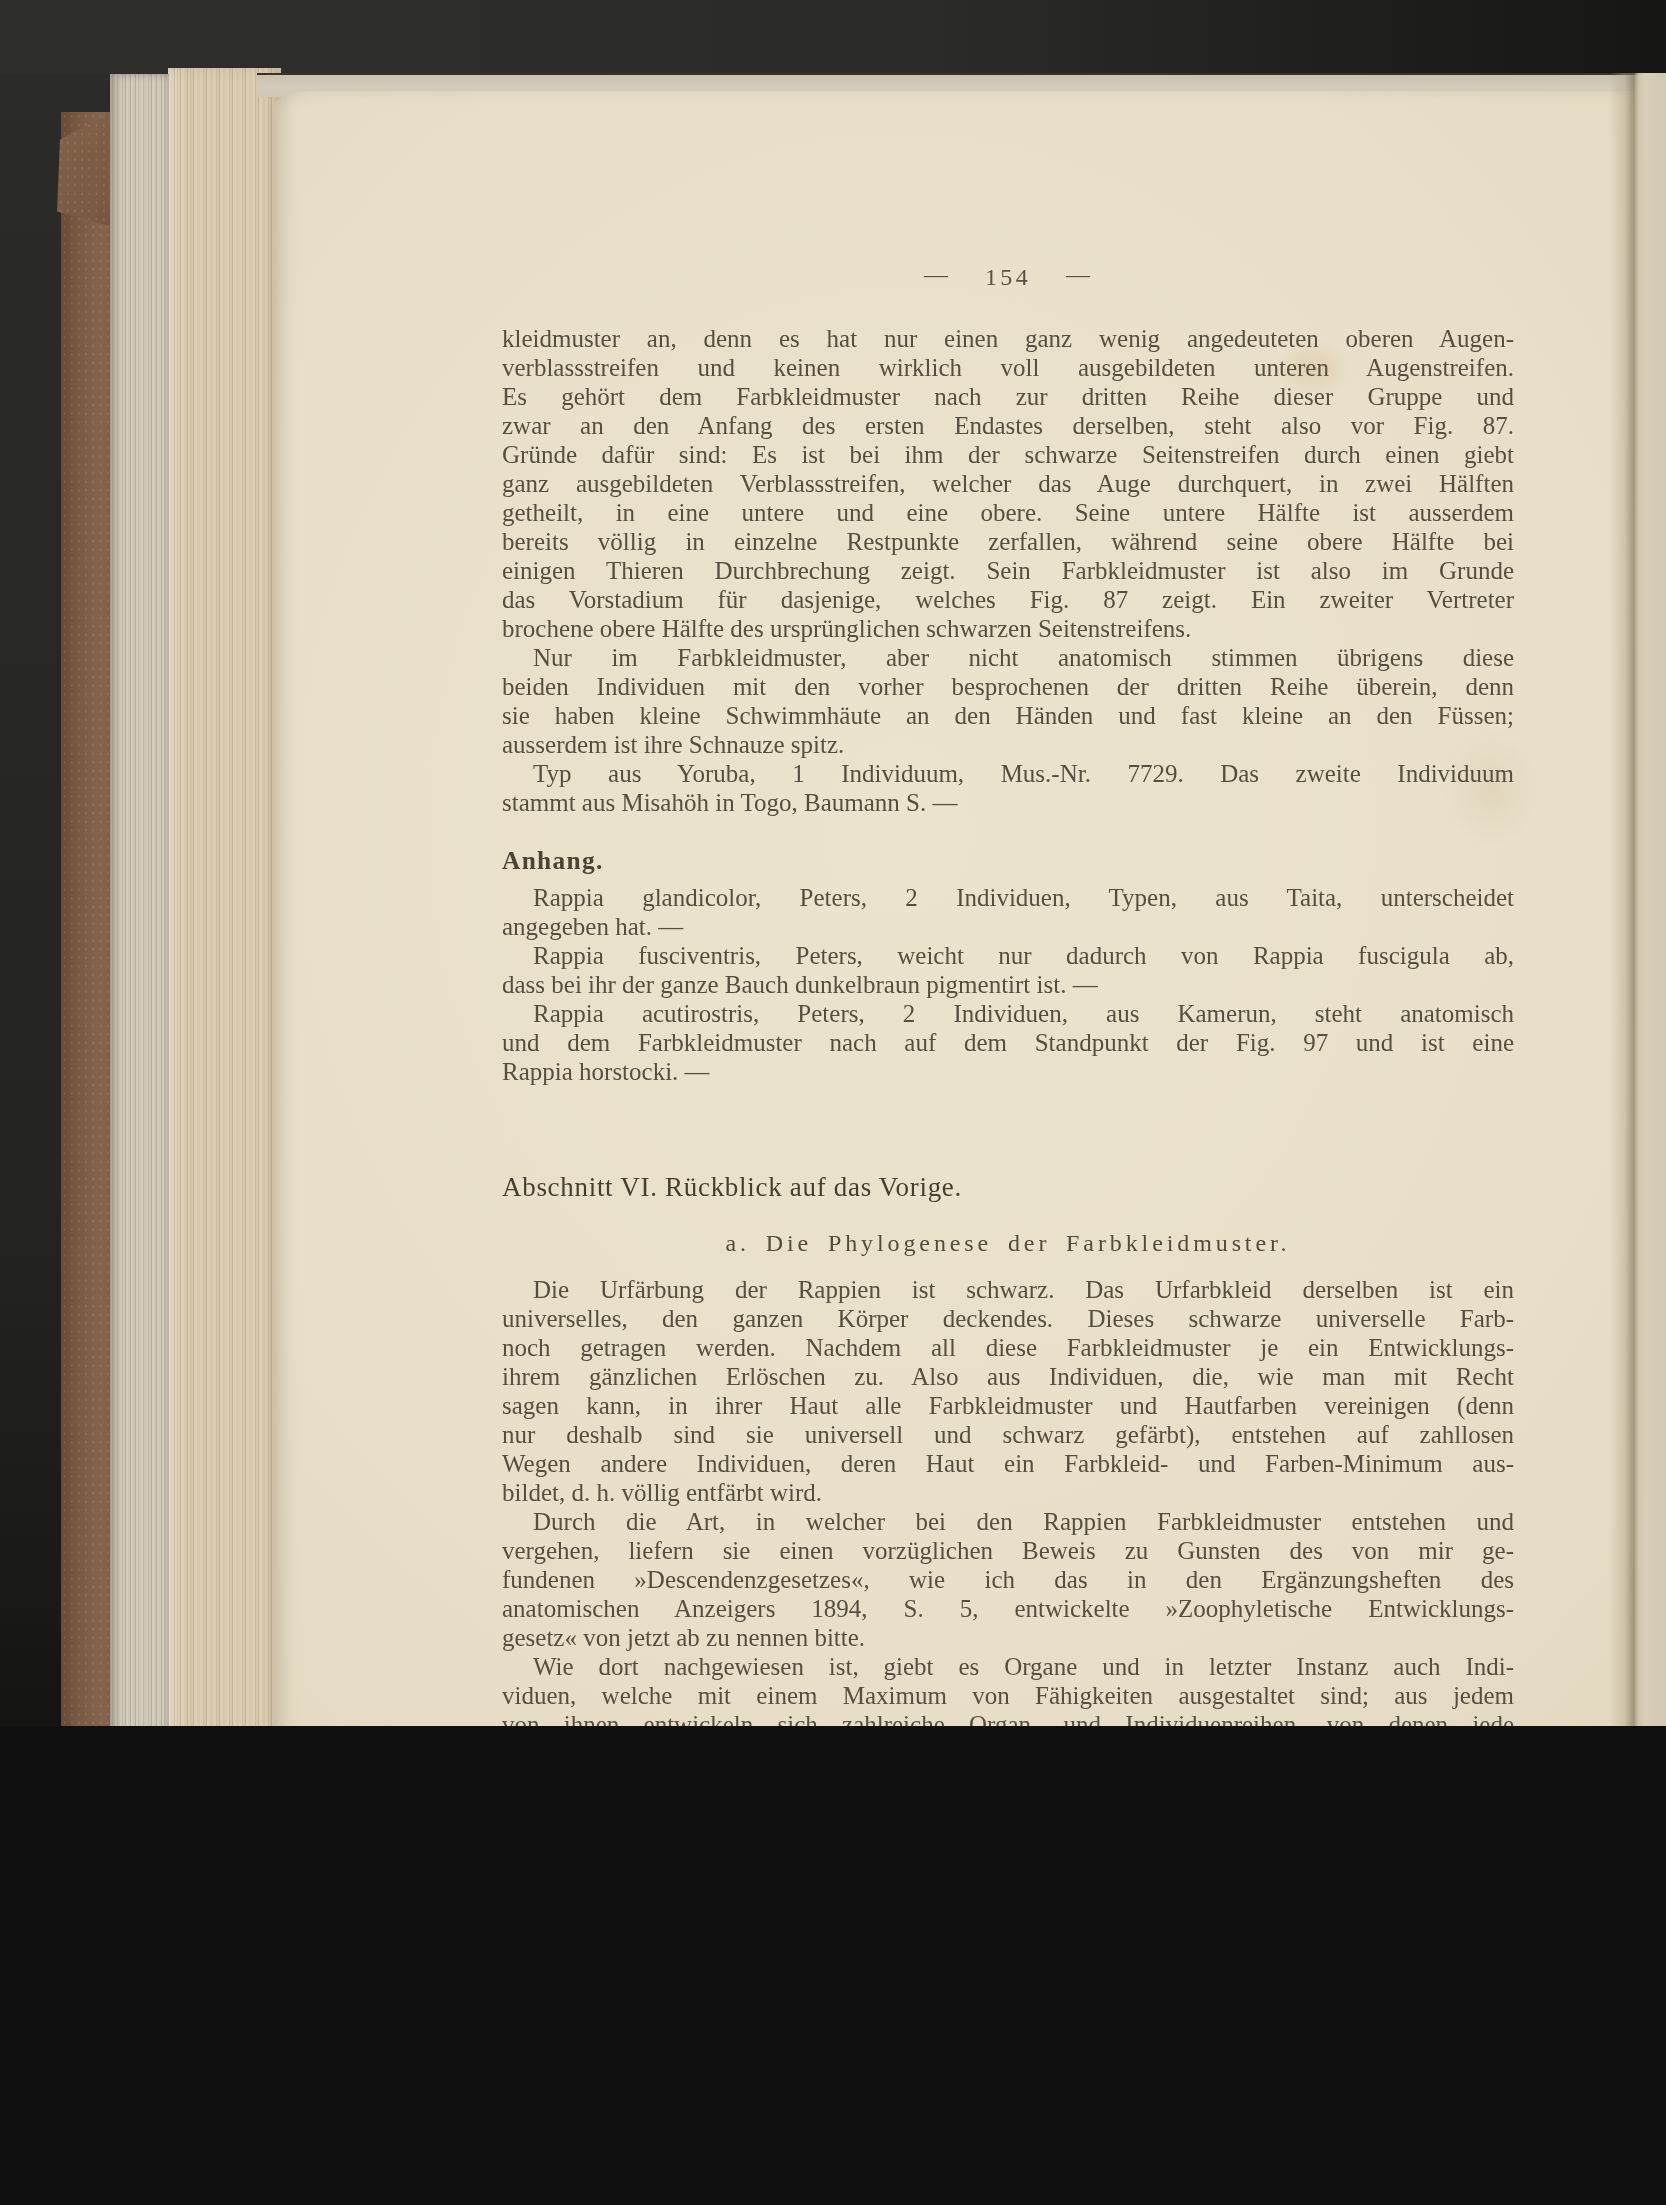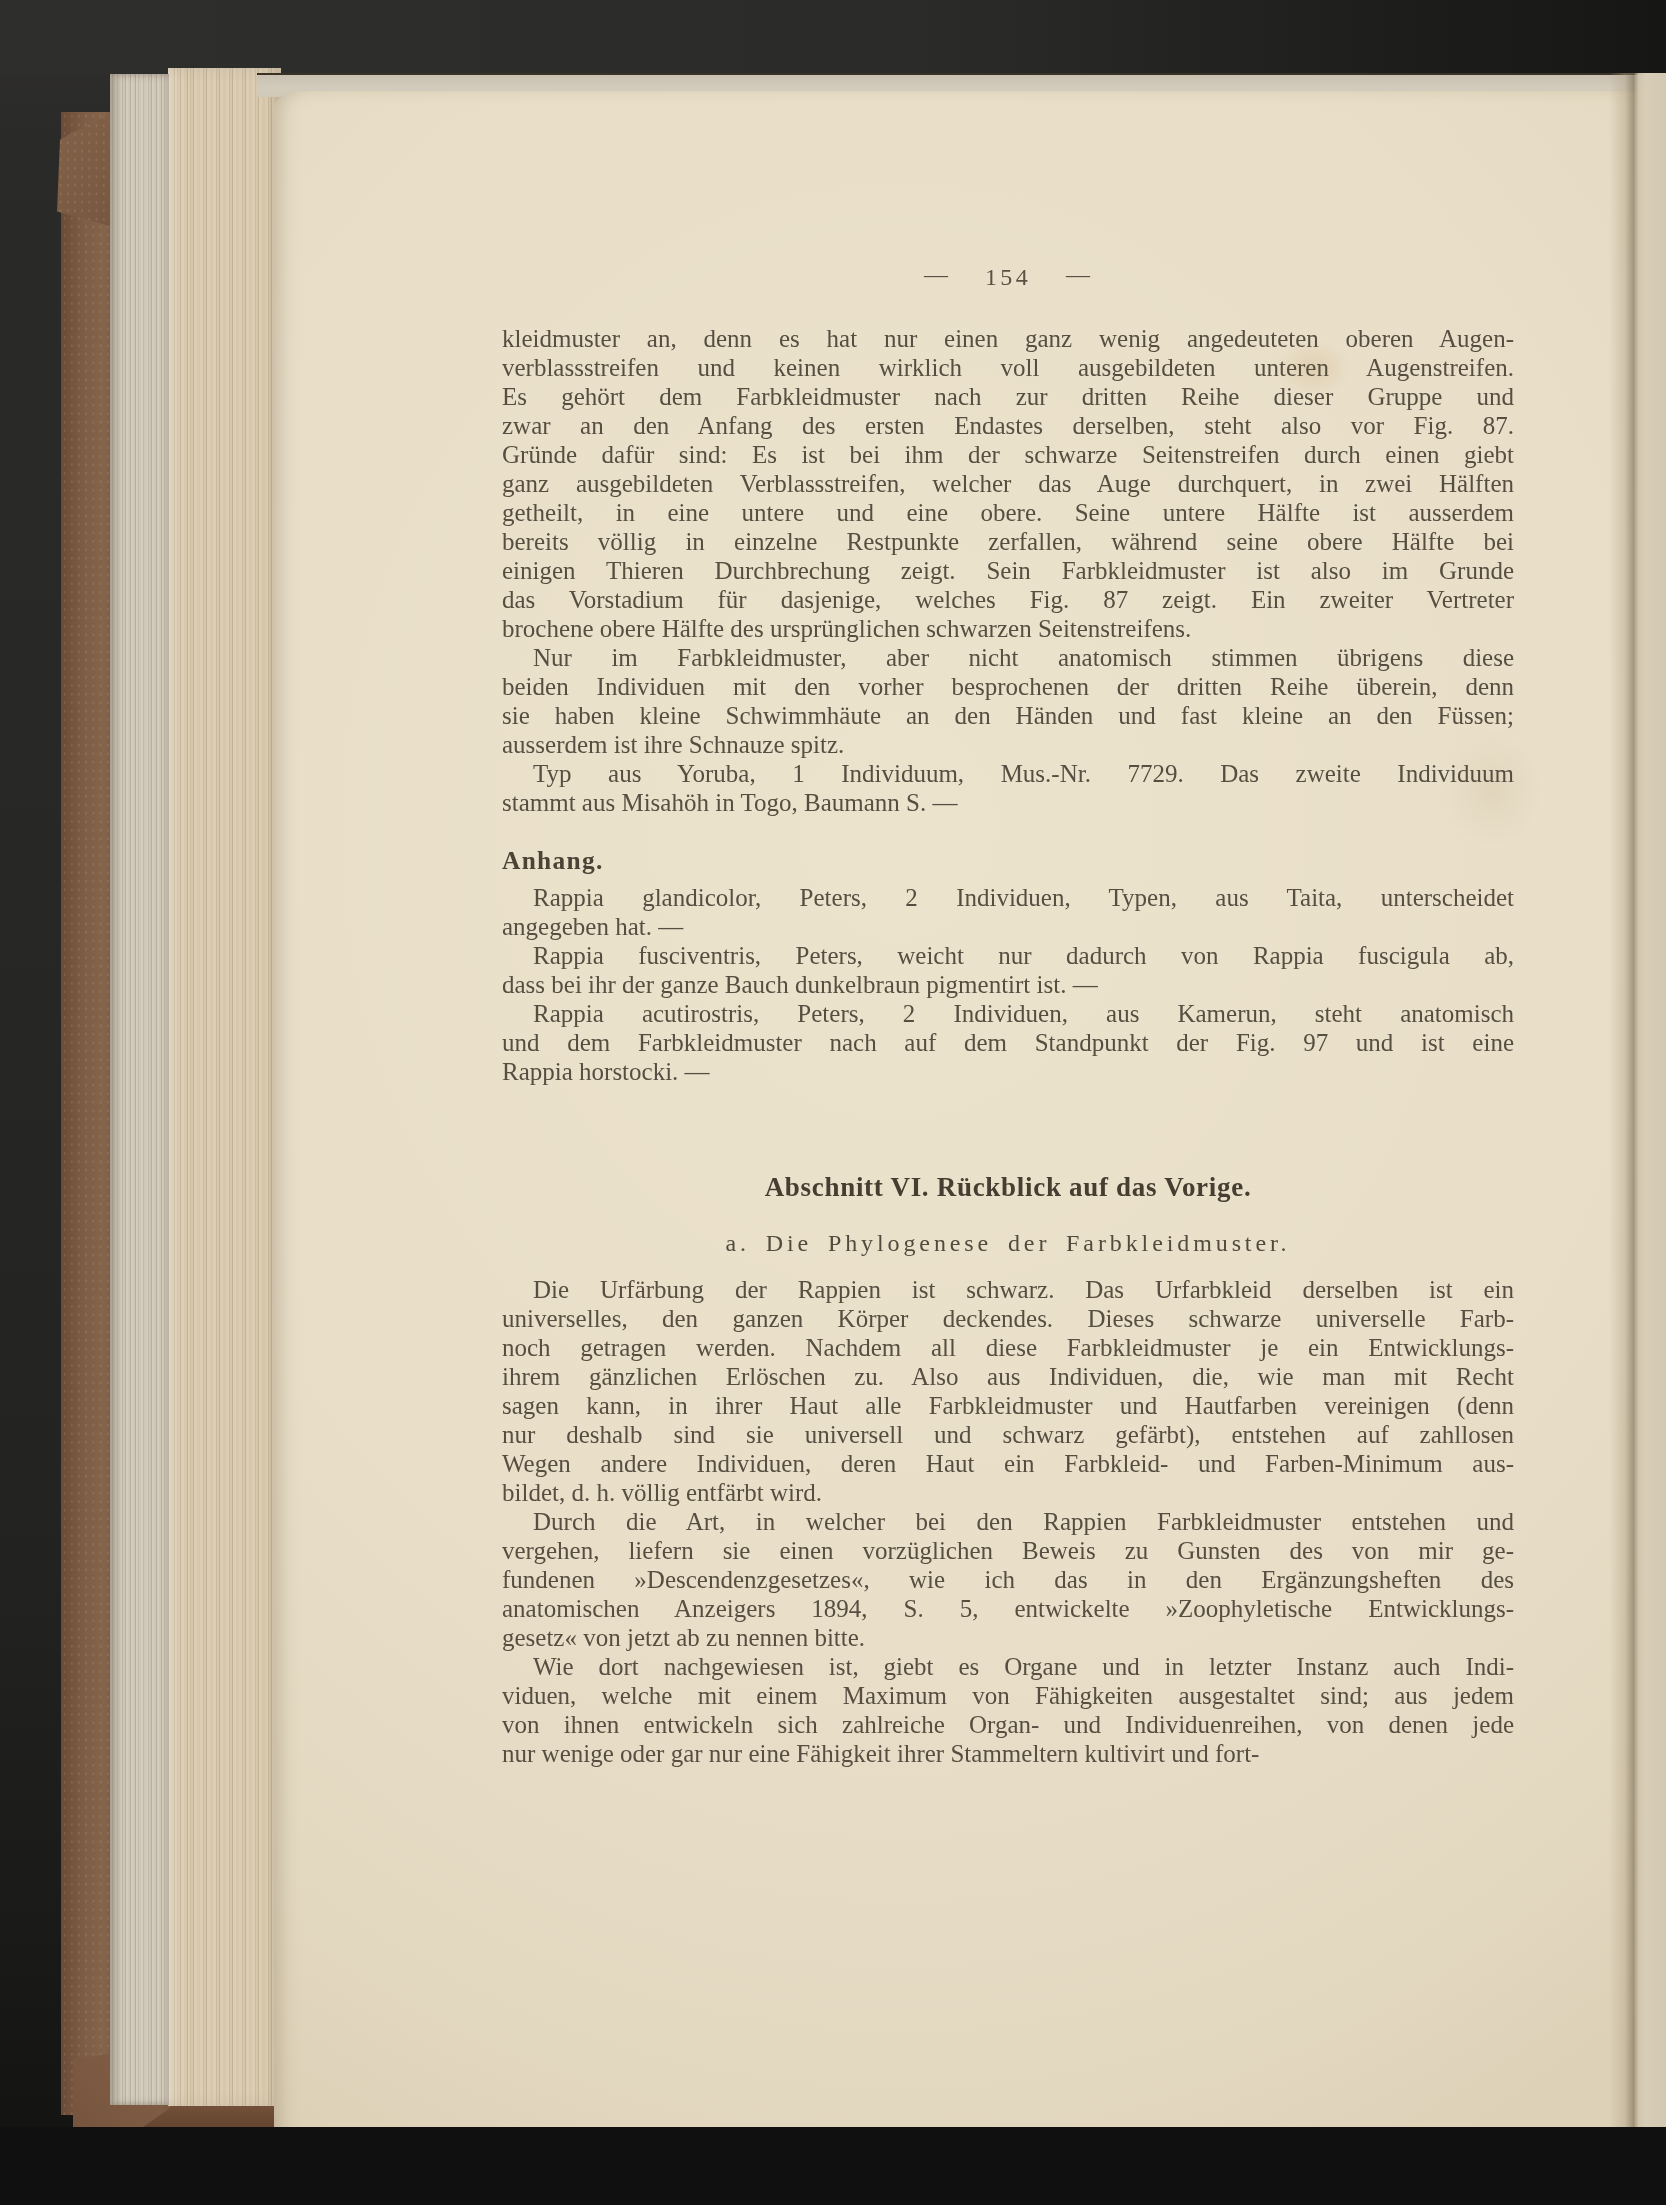--- a/index.html
+++ b/index.html
@@ -1,17 +1,17 @@
 <!DOCTYPE html>
 <html lang="de" style="font-size:10.4px"><head>
 <meta charset="utf-8">
 <style>
   html,body{margin:0;padding:0;background:#101010;}
   .stage{
-    position:relative;width:1666px;height:2127px;overflow:hidden;
+    position:relative;width:1666px;height:1726px;overflow:hidden;
     background:linear-gradient(180deg,#302f2d 0%,#2a2a28 7%,#272725 40%,#232321 72%,#1a1a19 90%,#141413 100%);
     font-family:"Liberation Serif","DejaVu Serif",serif;
   }
   
   .bg-top{position:absolute;left:0;top:0;width:1666px;height:74px;
     background:linear-gradient(90deg,#2e2e2c 0%,#2b2b29 55%,#1f1f1e 80%,#161615 100%);}
   
   .spine{position:absolute;left:61px;top:112px;width:60px;height:2003px;
     background:
       radial-gradient(circle, rgba(236,221,199,.14) 0 0.9px, transparent 1.3px),
@@ -60,21 +60,21 @@
     color:#5b5143;font-size:24px;line-height:29px;letter-spacing:2px;}
   .pageheader .dash{display:inline-block;transform:translateY(-2.6px);}
   .pageheader .pn{display:inline-block;margin:0 35px;letter-spacing:3.3px;}
   .text-col{position:absolute;left:502px;top:324px;width:1012px;
     color:#574e41;font-size:25px;line-height:29px;}
   .para{margin:0;}
   .line{text-align:justify;text-align-last:justify;}
   .line.final{text-align-last:left;}
   .line.indent{text-indent:31px;}
   .sideheading{font-weight:700;font-size:25.4px;letter-spacing:1.3px;margin:29px 0 7.8px;color:#4c4336;}
-  .heading{font-weight:700;font-size:27px;line-height:30px;text-align:center;
+  .heading{font-weight:400;font-size:27px;line-height:30px;
     margin:86px 0 27px;color:#473e32;letter-spacing:0.7px;}
   .subheading{font-size:24px;text-align:center;letter-spacing:3.9px;word-spacing:5.9px;
     margin:0 0 17.6px;color:#534a3d;}
 </style>
 </head>
 <body>
 
 <div class="stage">
   <div class="bg-top"></div>
 

